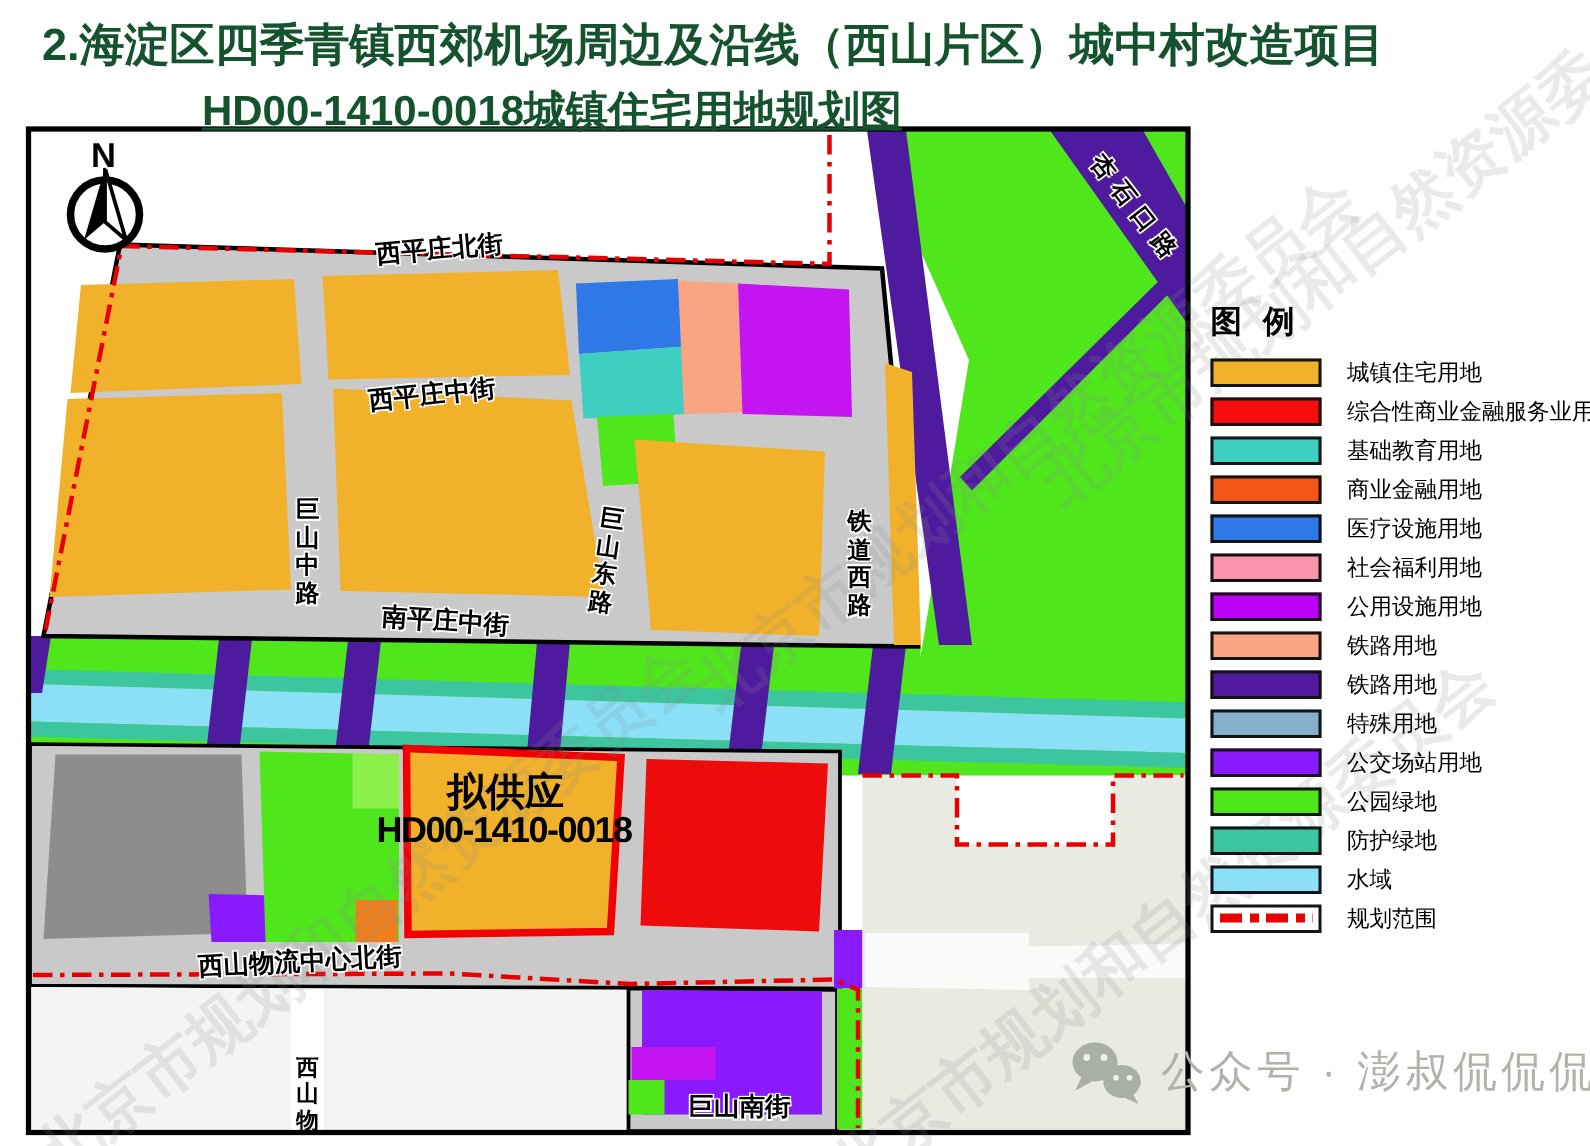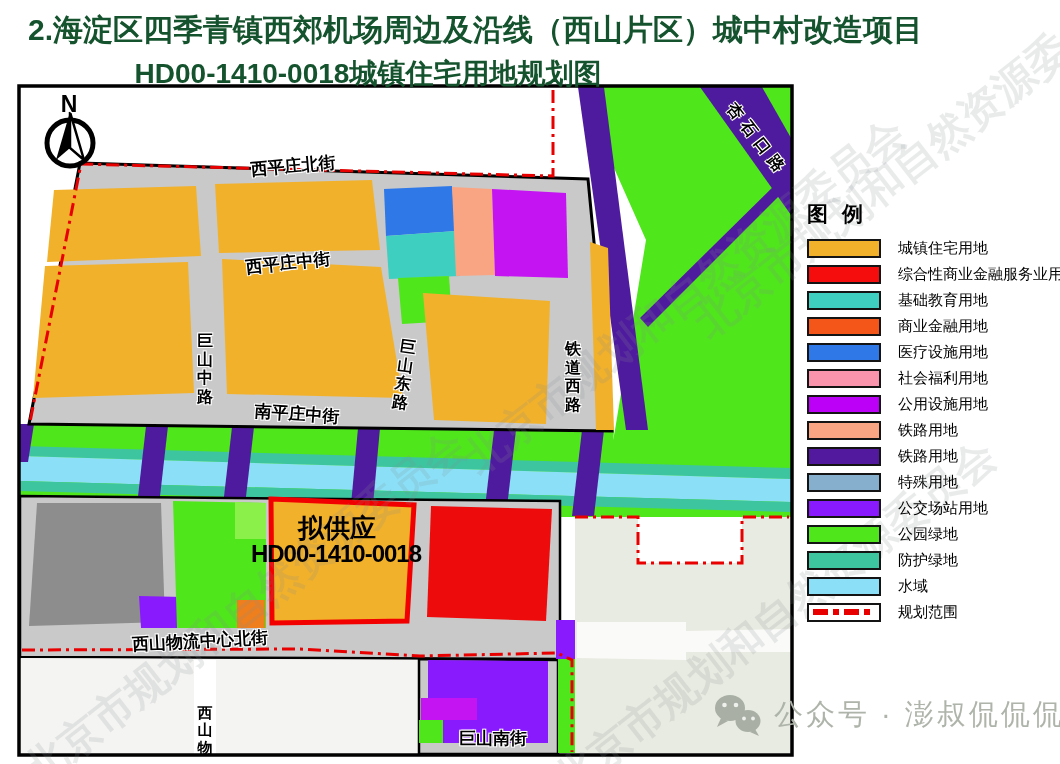--- a/index.html
+++ b/index.html
@@ -15,21 +15,21 @@
   .fparkl{fill:var(--c-park_green_light)} .fprotect{fill:var(--c-protect_teal)}
   .fwater{fill:var(--c-water_blue)} .froad{fill:var(--c-road_gray)}
   .fdark{fill:var(--c-dark_gray)} .foff{fill:var(--c-offplan_light)}
   .boundary{fill:none;stroke:var(--c-boundary_red);stroke-width:3;stroke-dasharray:13 5 3 5;}
   
   .lbl{position:absolute;transform:translate(-50%,-50%);color:#000;font-weight:bold;
        white-space:nowrap;text-shadow:-1px -1px 0 #fff,1px -1px 0 #fff,-1px 1px 0 #fff,1px 1px 0 #fff,0 0 2px #fff;}
   .vtext{white-space:normal;width:1.12em;word-break:break-all;line-height:1.16;text-align:center;}
   .title-wrap{position:absolute;left:28px;top:10px;width:910px;color:#14532d;}
   .title-l1{font-size:30px;font-weight:bold;letter-spacing:0px;white-space:nowrap;}
-  .title-l2{font-size:28px;font-weight:bold;text-align:center;width:680px;margin-top:4px;white-space:nowrap;}
+  .title-l2{font-size:28px;font-weight:bold;text-align:center;width:680px;margin-top:4px;white-space:nowrap;text-decoration:underline;}
   .wm{position:absolute;color:#848b90;opacity:.17;font-size:42px;font-weight:bold;
       white-space:nowrap;transform-origin:0 50%;transform:rotate(-38deg);pointer-events:none;}
   
   .legend{position:absolute;left:807px;top:200px;width:253px;}
   .legend-title{font-size:21px;font-weight:bold;letter-spacing:14px;margin-bottom:10px;color:#000;}
   .legend-row{display:flex;align-items:center;margin-bottom:6px;height:20px;}
   .swatch{width:70px;height:15px;border:2px solid #141414;background:#fff;position:relative;flex:0 0 auto;}
   .swatch.dash-line::after{content:"";position:absolute;left:4px;right:4px;top:50%;height:6px;
       transform:translateY(-50%);
       background:repeating-linear-gradient(90deg,var(--line-color) 0 15px,transparent 15px 20px,var(--line-color) 20px 26px,transparent 26px 31px);}

